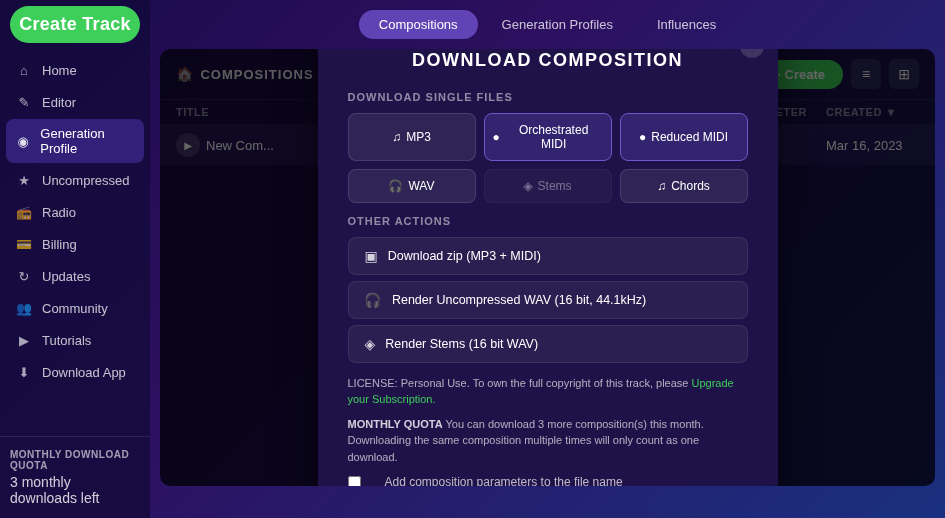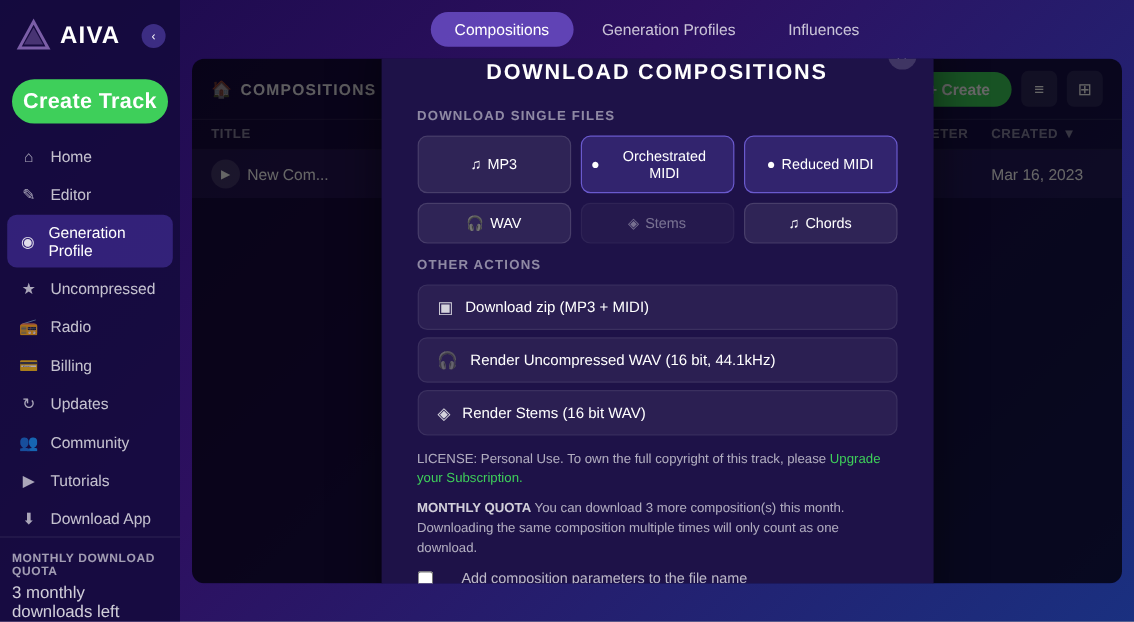--- a/index.html
+++ b/index.html
@@ -358,28 +358,20 @@
       gap: 24px;
       font-size: 12px;
       color: rgba(255,255,255,0.7);
     }
     .checkbox-row input { cursor: pointer; }
   </style>
 </head>
 <body>
 
 <div class="sidebar">
-  <div class="sidebar-logo">
-    <svg class="logo-icon" viewBox="0 0 32 32">
-      <polygon points="16,4 28,26 4,26" fill="none" stroke="#7b5ea7" stroke-width="2.5"></polygon>
-      <polygon points="16,9 24,23 8,23" fill="#7b5ea7" opacity="0.5"></polygon>
-    </svg>
-    <span class="logo-text">AIVA</span>
-    <button class="sidebar-collapse-btn">‹</button>
-  </div>
 
   <button class="create-track-btn">Create Track</button>
 
   <nav class="sidebar-nav">
     <div class="nav-item">
       <span class="nav-icon">⌂</span>
       <span>Home</span>
     </div>
     <div class="nav-item">
       <span class="nav-icon">✎</span>
@@ -468,21 +460,21 @@
       <div></div>
       <div></div>
       <div></div>
       <div>Mar 16, 2023</div>
 
     </div>
 
     <div class="modal-overlay">
       <div class="modal">
         <button class="modal-close">✕</button>
-        <div class="modal-title">DOWNLOAD COMPOSITIONS</div>
+        <div class="modal-title">DOWNLOAD COMPOSITION</div>
 
         <div class="section-label">DOWNLOAD SINGLE FILES</div>
 
         <div class="btn-grid">
           <button class="dl-option-btn">
             <span>♫</span>
             <span>MP3</span>
           </button>
           <button class="dl-option-btn active">
             <span>●</span>

